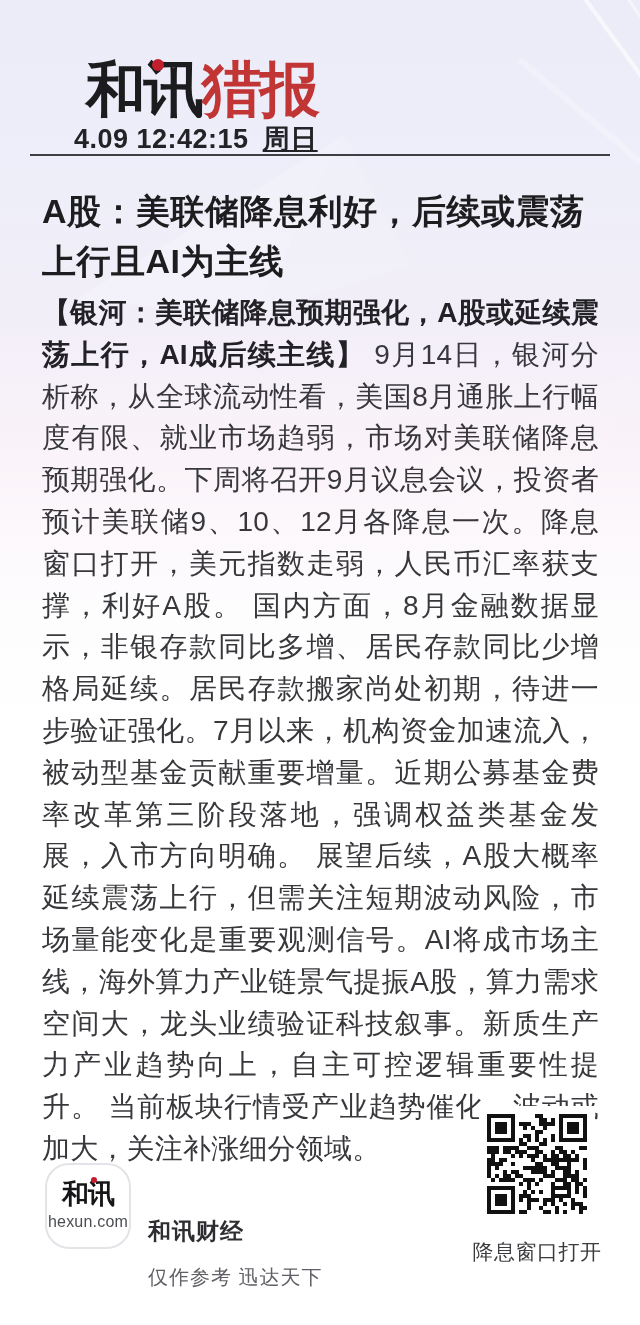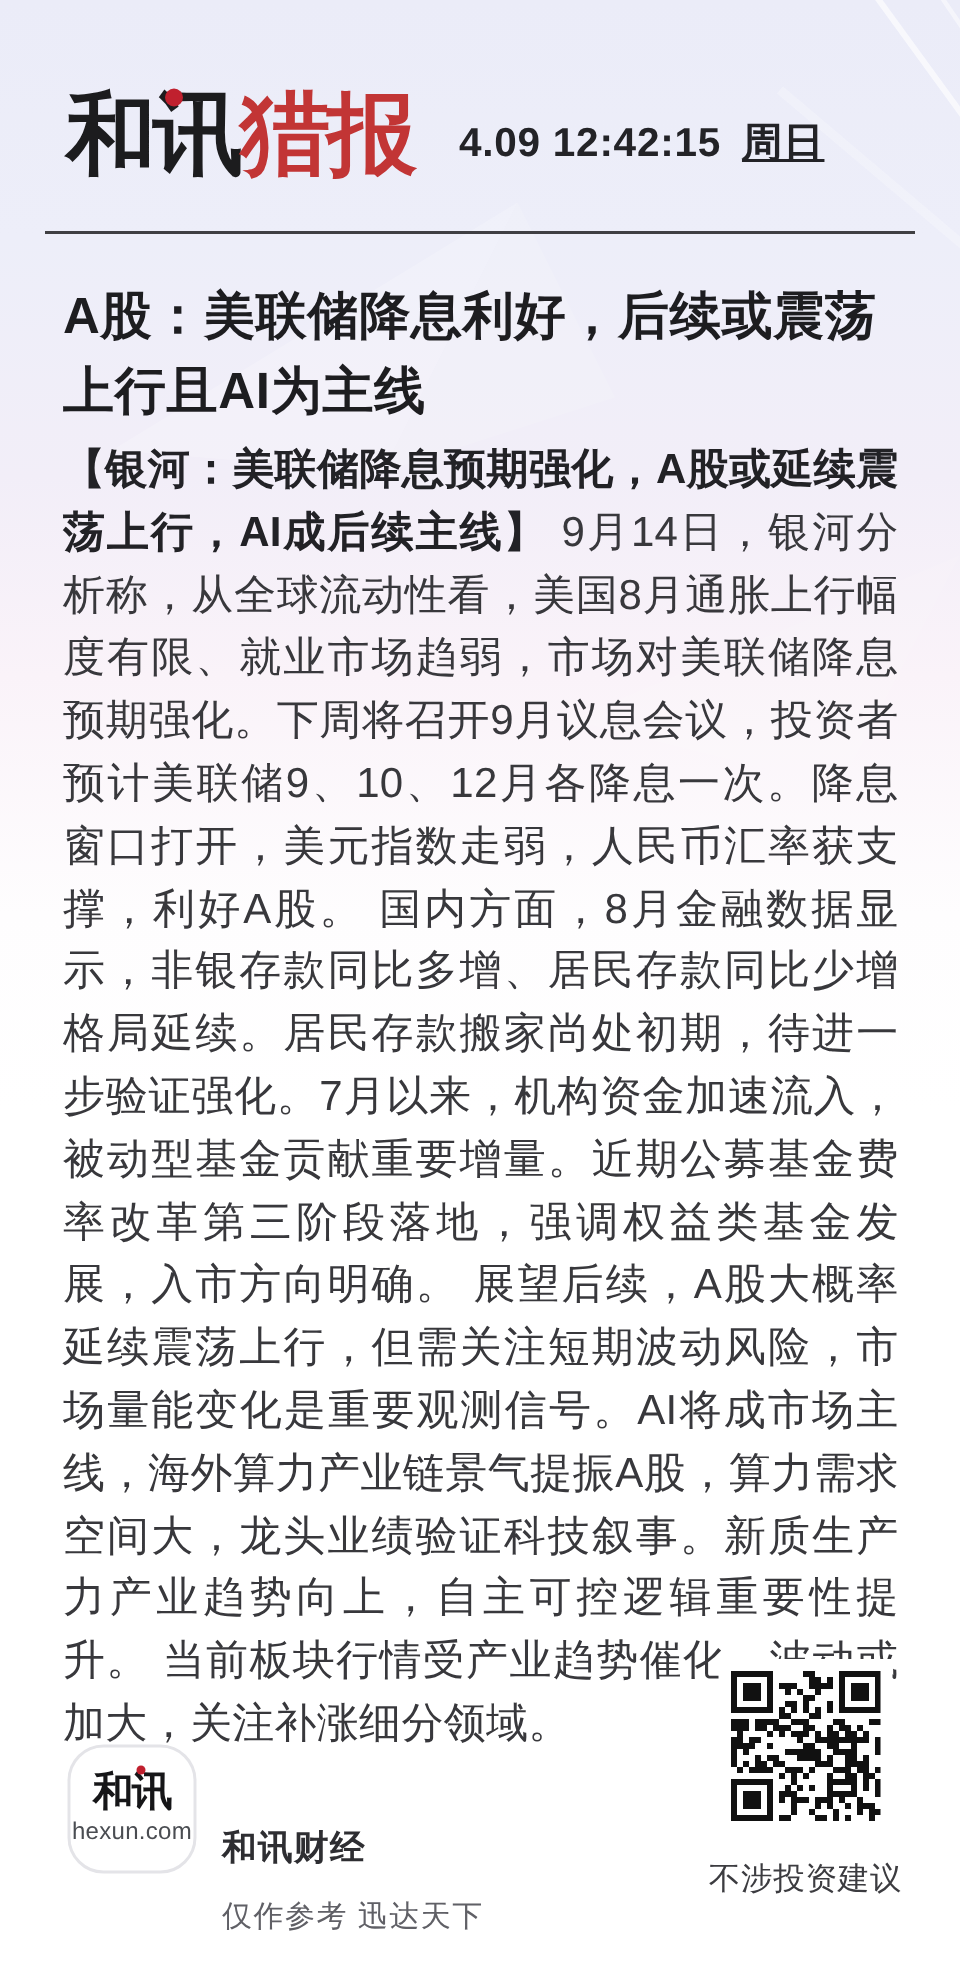--- a/index.html
+++ b/index.html
@@ -4,21 +4,21 @@
 <style>
   html,body{margin:0;padding:0;}
   body{font-family:"Liberation Sans","DejaVu Sans",sans-serif;}
   .page{
     position:relative;width:640px;height:1325px;overflow:hidden;
     background:linear-gradient(180deg,#ebecf8 0%,#edeef9 12%,#f2eef8 24%,#faf3f9 34%,#fefdfe 46%,#ffffff 56%,#ffffff 100%);
   }
   .decor{position:absolute;left:0;top:0;pointer-events:none;}
 
   
-  .logo-row{position:absolute;left:44px;top:58px;display:flex;align-items:flex-end;white-space:nowrap;}
+  .logo-row{position:absolute;left:44px;top:58px;display:flex;align-items:flex-end;white-space:nowrap;flex-direction:column;}
   .logo{position:relative;font-size:60px;font-weight:900;letter-spacing:-2px;line-height:1.05;}
   .logo .brand{color:#1c1c1e;}
   .logo .product{color:#c23535;}
   .logo-dot{position:absolute;left:66px;top:1px;width:12px;height:12px;border-radius:50%;background:#c0202e;}
   .datetime{margin-left:30px;margin-bottom:8px;font-size:27px;font-weight:800;color:#232327;letter-spacing:.5px;white-space:nowrap;}
   .datetime .weekday{margin-left:14px;text-decoration:underline;}
   .divider{position:absolute;left:30px;top:154px;width:580px;height:2px;background:#3f3f43;}
 
   
   .title{position:absolute;left:42px;top:186px;width:560px;margin:0;
@@ -290,21 +290,21 @@
           <rect x="24" y="23" width="1" height="1" fill="#111"></rect>
           <rect x="8" y="24" width="1" height="1" fill="#111"></rect>
           <rect x="9" y="24" width="1" height="1" fill="#111"></rect>
           <rect x="14" y="24" width="1" height="1" fill="#111"></rect>
           <rect x="15" y="24" width="1" height="1" fill="#111"></rect>
           <rect x="17" y="24" width="1" height="1" fill="#111"></rect>
           <rect x="19" y="24" width="1" height="1" fill="#111"></rect>
           <rect x="23" y="24" width="1" height="1" fill="#111"></rect>
         </svg>
     </div>
-    <div class="qr-caption">不涉投资建议</div>
+    <div class="qr-caption">降息窗口打开</div>
   </div>
 
   <div class="app-icon">
     <div class="mini-logo">
       <span>和讯</span>
       <span class="mini-dot"></span>
     </div>
     <div class="domain">hexun.com</div>
   </div>
   <div class="footer-text">

